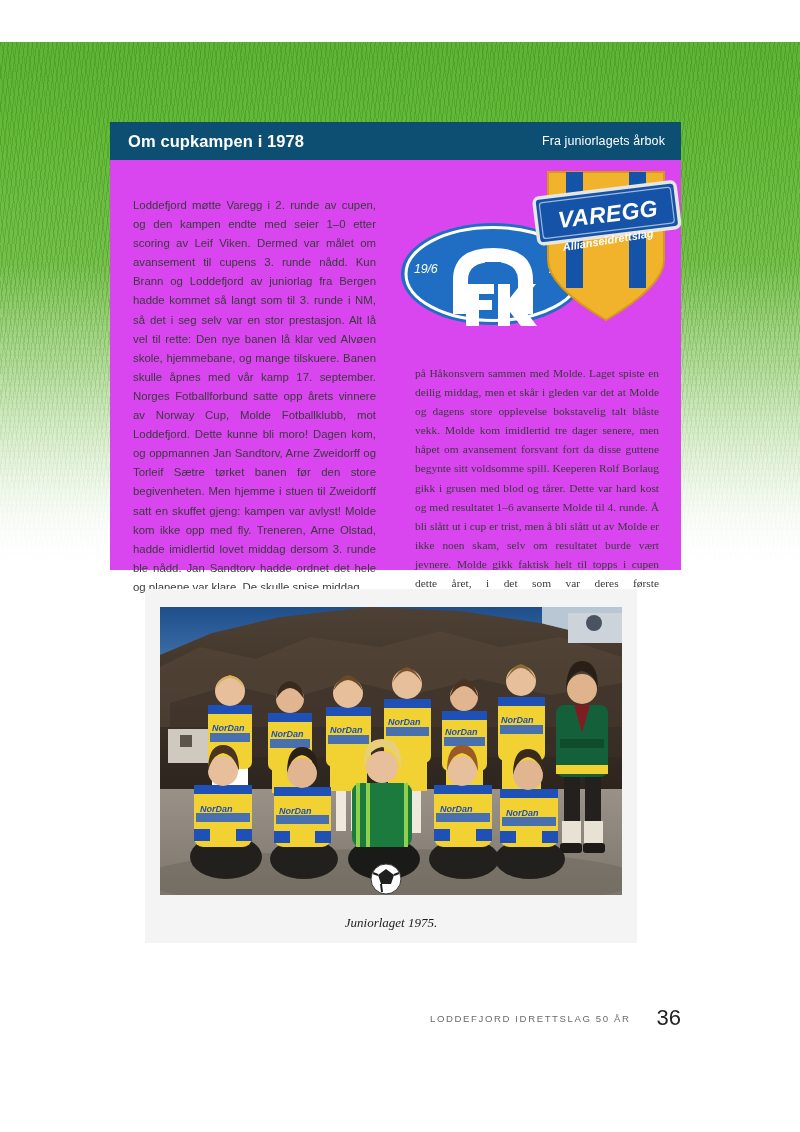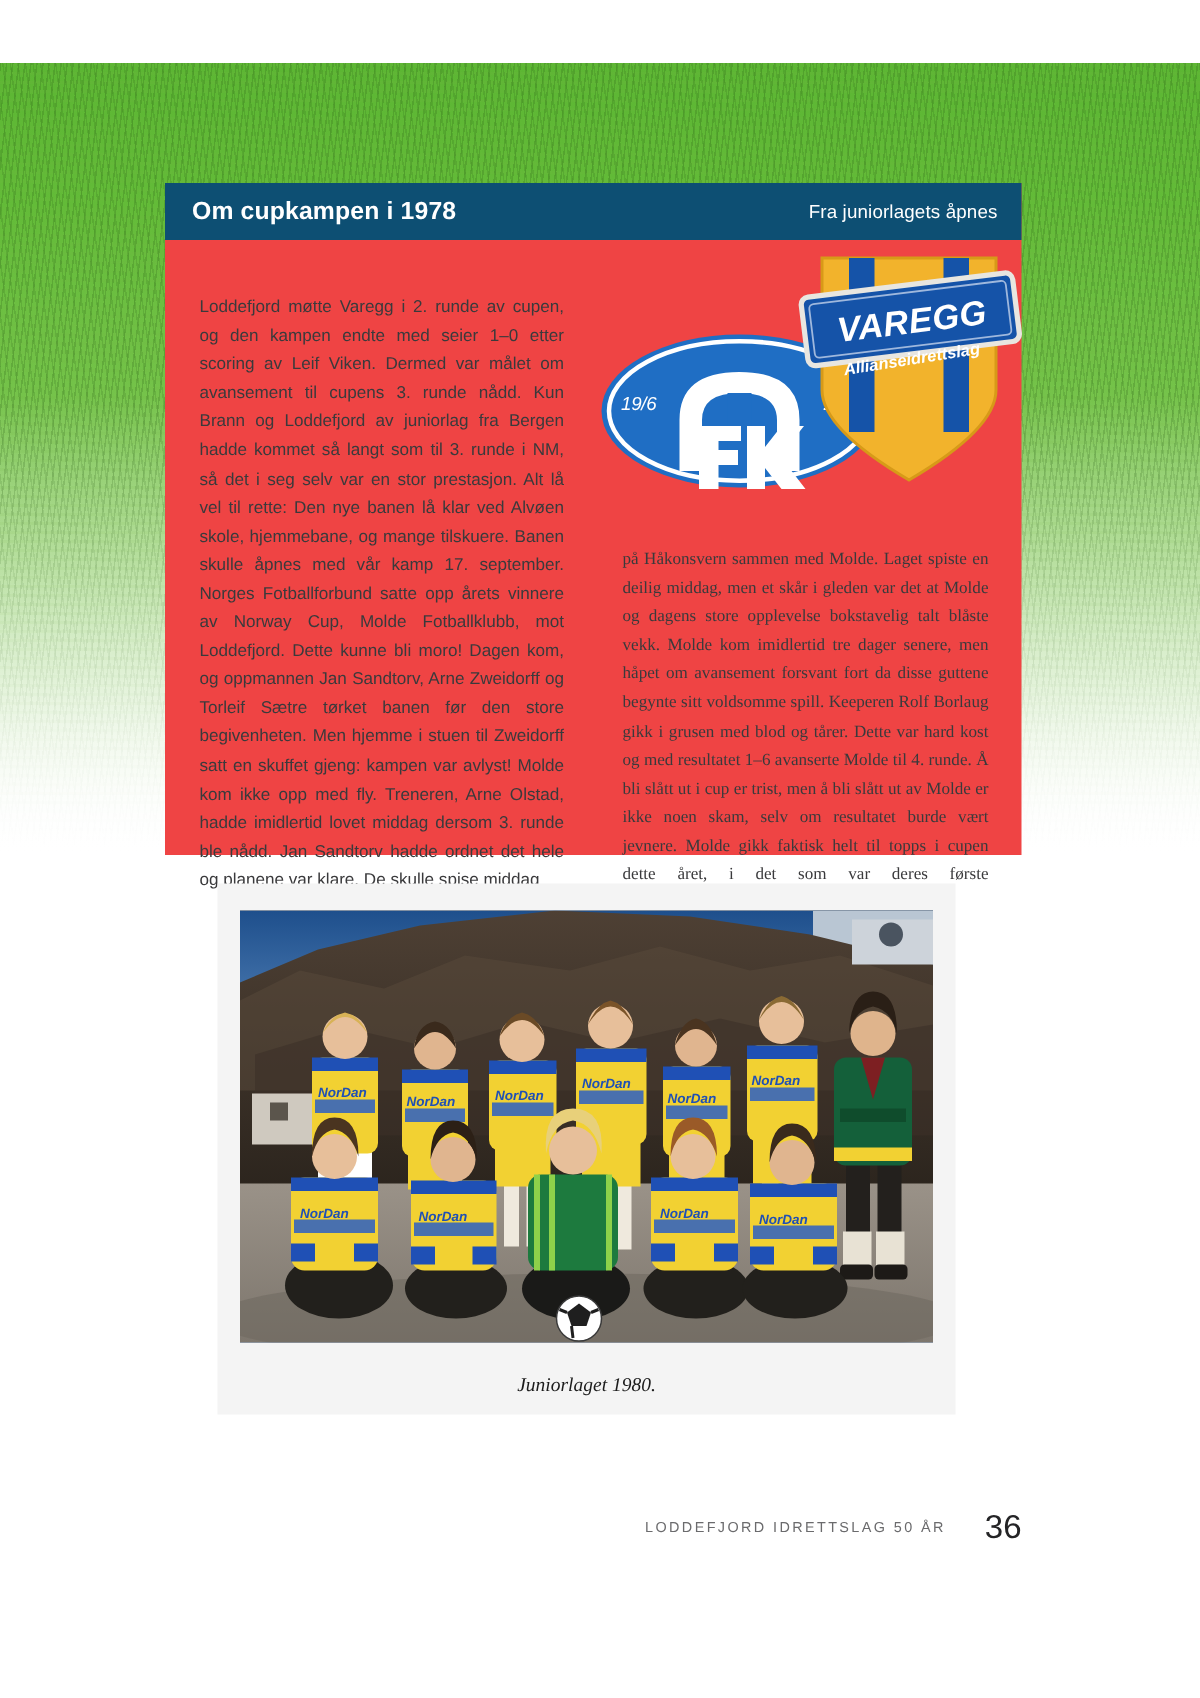--- a/index.html
+++ b/index.html
@@ -58,21 +58,21 @@
     pointer-events: none;
   }
 
   
   .article-panel {
     position: absolute;
     left: 110px;
     top: 122px;
     width: 571px;
     height: 448px;
-    background: #ef4444;
+    background: #d946ef;
     box-shadow: 0 0 0 0 rgba(0,0,0,0);
   }
   .article-header {
     position: absolute;
     left: 0; top: 0;
     width: 571px;
     height: 38px;
     background: #0d4f73;
     display: flex;
     align-items: center;
@@ -201,21 +201,21 @@
 
 <div id="page">
 
   <div class="grass-band"></div>
   <div class="grass-texture"></div>
 
   <div class="article-panel">
 
     <div class="article-header">
       <div class="article-title">Om cupkampen i 1978</div>
-      <div class="article-source">Fra juniorlagets åpnes</div>
+      <div class="article-source">Fra juniorlagets årbok</div>
     </div>
 
     <div class="columns">
 
       <div class="logos">
 
         <div class="molde-logo">
           <svg viewBox="0 0 186 104" width="186" height="104">
             <ellipse cx="93" cy="52" rx="92" ry="51" fill="#1f6ec4"></ellipse>
             <ellipse cx="93" cy="52" rx="87" ry="46.5" fill="none" stroke="#ffffff" stroke-width="3"></ellipse>
@@ -429,21 +429,21 @@
           <text x="228" y="118">NorDan</text>
           <text x="285" y="128">NorDan</text>
           <text x="341" y="116">NorDan</text>
           <text x="40" y="205">NorDan</text>
           <text x="119" y="207">NorDan</text>
           <text x="280" y="205">NorDan</text>
           <text x="346" y="209">NorDan</text>
         </g>
       </svg>
     </div>
-    <div class="photo-caption">Juniorlaget 1980.</div>
+    <div class="photo-caption">Juniorlaget 1975.</div>
   </div>
 
   <div class="footer">
     <div class="footer-text">Loddefjord Idrettslag 50 år</div>
     <div class="footer-page">36</div>
   </div>
 
 </div>
 
 </body></html>

